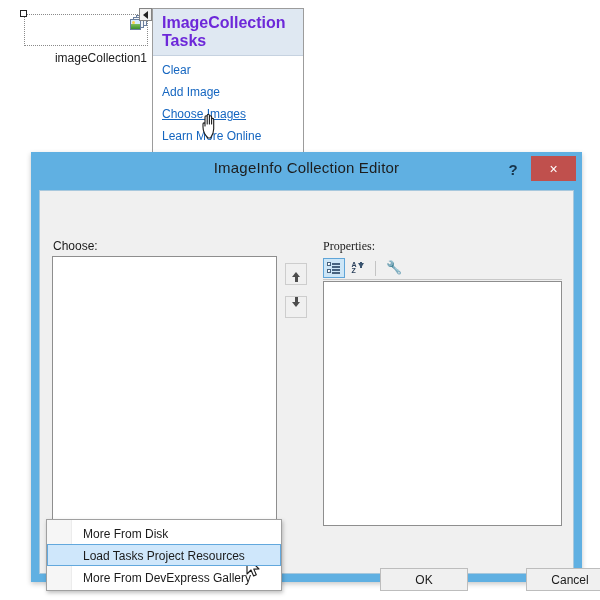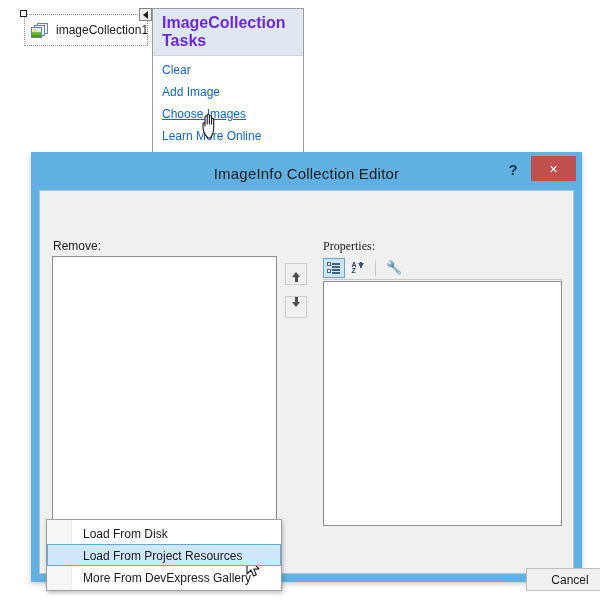--- a/index.html
+++ b/index.html
@@ -36,24 +36,25 @@
   #component-grip {
     position: absolute;
     left: 20px; top: 10px;
     width: 7px; height: 7px;
     background: #ffffff;
     border: 1px solid #222222;
     box-sizing: border-box;
   }
   .tray-inner {
     display: flex;
-    align-items: center;
+    align-items: flex-end;
     height: 100%;
     padding-left: 6px;
-    gap: 8px;
+    gap: 21px;
+    flex-direction: column;
   }
   .tray-label {
     font-size: 12px;
     color: #202020;
     white-space: nowrap;
   }
 
   
   .img-stack-icon {
     position: relative;
@@ -150,21 +151,21 @@
     left: 31px; top: 152px;
     width: 551px; height: 430px;
     background: #60b0e2;
     box-sizing: border-box;
     box-shadow: 0 2px 5px rgba(0,0,0,0.22);
   }
   #dialog-titlebar {
     position: relative;
     height: 30px;
     display: flex;
-    align-items: flex-end;
+    align-items: center;
     justify-content: center;
   }
   #dialog-title {
     font-size: 15px;
     color: #1d1d1d;
     letter-spacing: 0.2px;
   }
   #dialog-help-button {
     position: absolute;
     right: 56px; top: 4px;
@@ -481,21 +482,21 @@
   <div id="dialog-window">
 
     <div id="dialog-titlebar">
       <span id="dialog-title">ImageInfo Collection Editor</span>
       <div id="dialog-help-button">?</div>
       <div id="dialog-close-button">×</div>
     </div>
 
     <div id="dialog-body">
 
-      <div class="panel-caption" id="members-caption">Remove:</div>
+      <div class="panel-caption" id="members-caption">Choose:</div>
       <div class="panel-caption" id="properties-caption">Properties:</div>
 
       <div id="members-listbox"></div>
 
       <div class="move-button" id="move-up-button">
         <span class="arrow-up"></span>
       </div>
       <div class="move-button" id="move-down-button">
         <span class="arrow-down"></span>
       </div>
@@ -525,27 +526,28 @@
       </div>
 
       <div id="property-grid"></div>
 
       <div class="btn" id="add-button">Add</div>
       <div class="btn" id="add-button-arrow">
         <span class="caret"></span>
       </div>
       <div class="btn" id="remove-button">Remove</div>
 
+      <div class="btn" id="ok-button">OK</div>
       <div class="btn" id="cancel-button">Cancel</div>
     </div>
   </div>
 
   <div id="add-dropdown-menu">
-    <div class="menu-item">Load From Disk</div>
-    <div class="menu-item highlighted">Load From Project Resources</div>
+    <div class="menu-item">More From Disk</div>
+    <div class="menu-item highlighted">Load Tasks Project Resources</div>
     <div class="menu-item">More From DevExpress Gallery</div>
   </div>
 
   <svg id="arrow-cursor" viewBox="0 0 16 24">
     <path d="M1,1 L1,18 L5,14 L7.6,20 L10.3,18.8 L7.8,13.1 L13,13 Z" fill="#ffffff" stroke="#1b1b1b" stroke-width="1.1" stroke-linejoin="round"></path>
   </svg>
 
 </div>
 
 </body></html>

